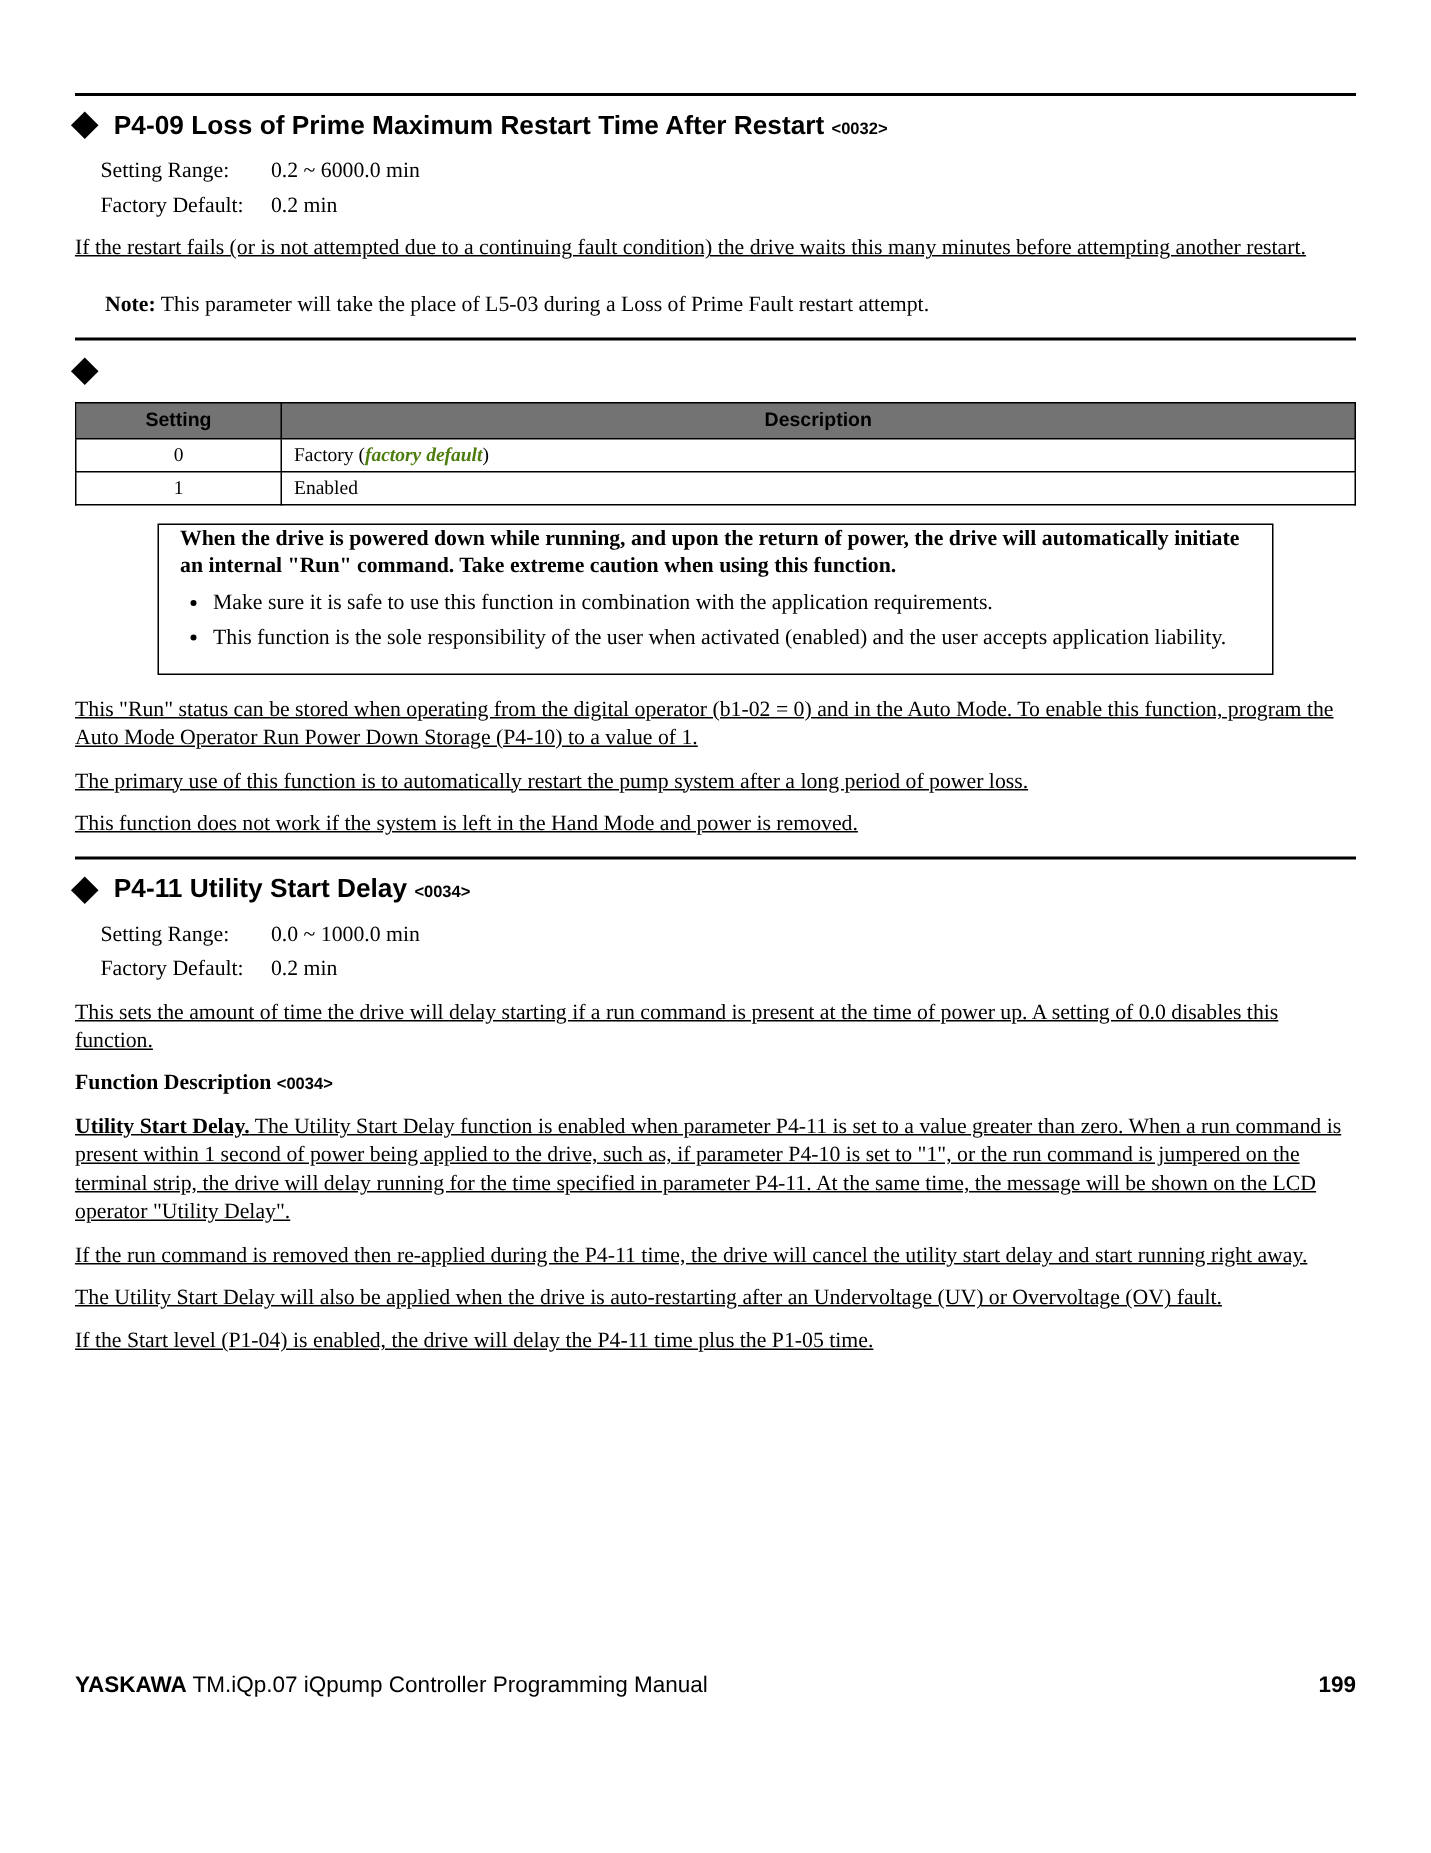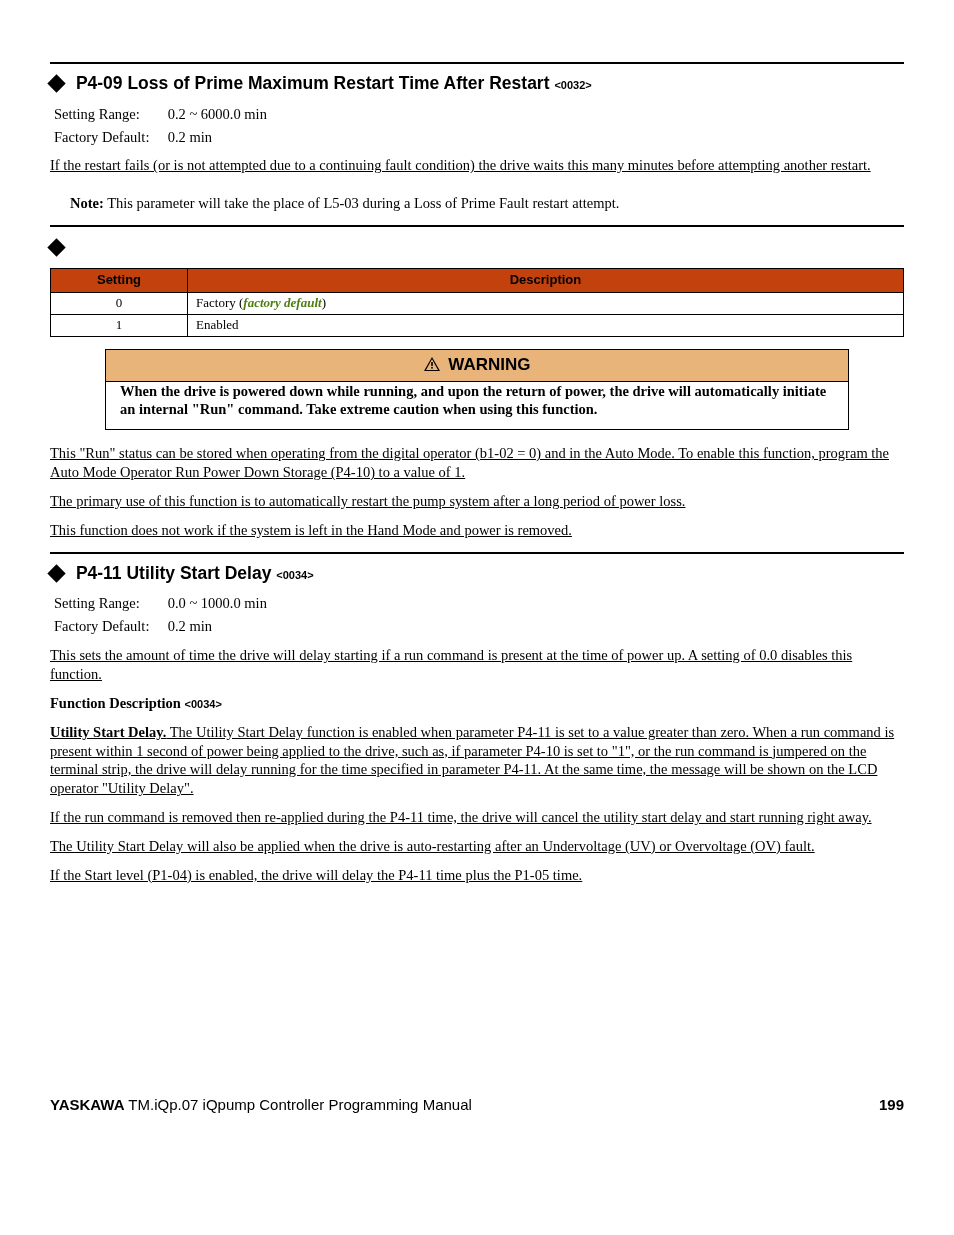--- a/index.html
+++ b/index.html
@@ -22,33 +22,33 @@
   }
   .diamond {
     display: inline-block;
     width: 13px; height: 13px;
     background: #000;
     transform: rotate(45deg);
     margin: 0 8px 1px 0;
     vertical-align: middle;
   }
   .code-sup { font-family: Arial, Helvetica, sans-serif; font-size: 11px; font-weight: bold; }
-  .kv-row { margin: 4px 4px; }
+  .kv-row { margin: 4px 17px; }
   .kv-label { display: inline-block; width: 110px; }
   p.body { margin: 10px 0; text-decoration: underline; }
   .note-row { margin: 19px 0 8px 20px; }
   .note-label { font-weight: bold; }
   table.settings {
     border-collapse: collapse;
     width: 100%;
     margin: 6px 0 10px 0;
     font-size: 13px;
   }
   table.settings th {
-    background: #c2410c;
+    background: #737373;
     font-family: Arial, Helvetica, sans-serif;
     font-weight: bold;
     border: 1px solid #000;
     padding: 3px 8px;
   }
   table.settings td {
     border: 1px solid #000;
     padding: 2px 8px;
   }
   table.settings td.c { text-align: center; width: 120px; }
@@ -127,33 +127,26 @@
   <tr>
     <td class="c">1</td>
     <td>
       <span>Enabled</span>
     </td>
   </tr>
 </tbody>
   </table>
 
 <div class="warning-box">
-  <div class="warning-head">
-    <span class="tri">
-      <svg width="16" height="14" viewBox="0 0 16 14">
-          <polygon points="8,0 16,14 0,14" fill="#000"></polygon>
-          <polygon points="8,2.2 14,13 2,13" fill="#e8b47a"></polygon>
-          <rect x="7.2" y="5" width="1.6" height="4" fill="#000"></rect>
-          <rect x="7.2" y="10" width="1.6" height="1.6" fill="#000"></rect>
-        </svg>
-    </span>
-    <span>WARNING</span>
-  </div>
   <div class="warning-body">
     <div class="bold-lead">When the drive is powered down while running, and upon the return of power, the drive will automatically initiate an internal "Run" command. Take extreme caution when using this function.</div>
+    <ul>
+      <li>Make sure it is safe to use this function in combination with the application requirements.</li>
+      <li>This function is the sole responsibility of the user when activated (enabled) and the user accepts application liability.</li>
+    </ul>
   </div>
 </div>
 
 <p class="body">This "Run" status can be stored when operating from the digital operator (b1-02 = 0) and in the Auto Mode. To enable this function, program the Auto Mode Operator Run Power Down Storage (P4-10) to a value of 1.</p>
 <p class="body">The primary use of this function is to automatically restart the pump system after a long period of power loss.</p>
 <p class="body">This function does not work if the system is left in the Hand Mode and power is removed.</p>
 
 <div class="hr-thick"></div>
 <div class="section-head">
   <span class="diamond"></span>

